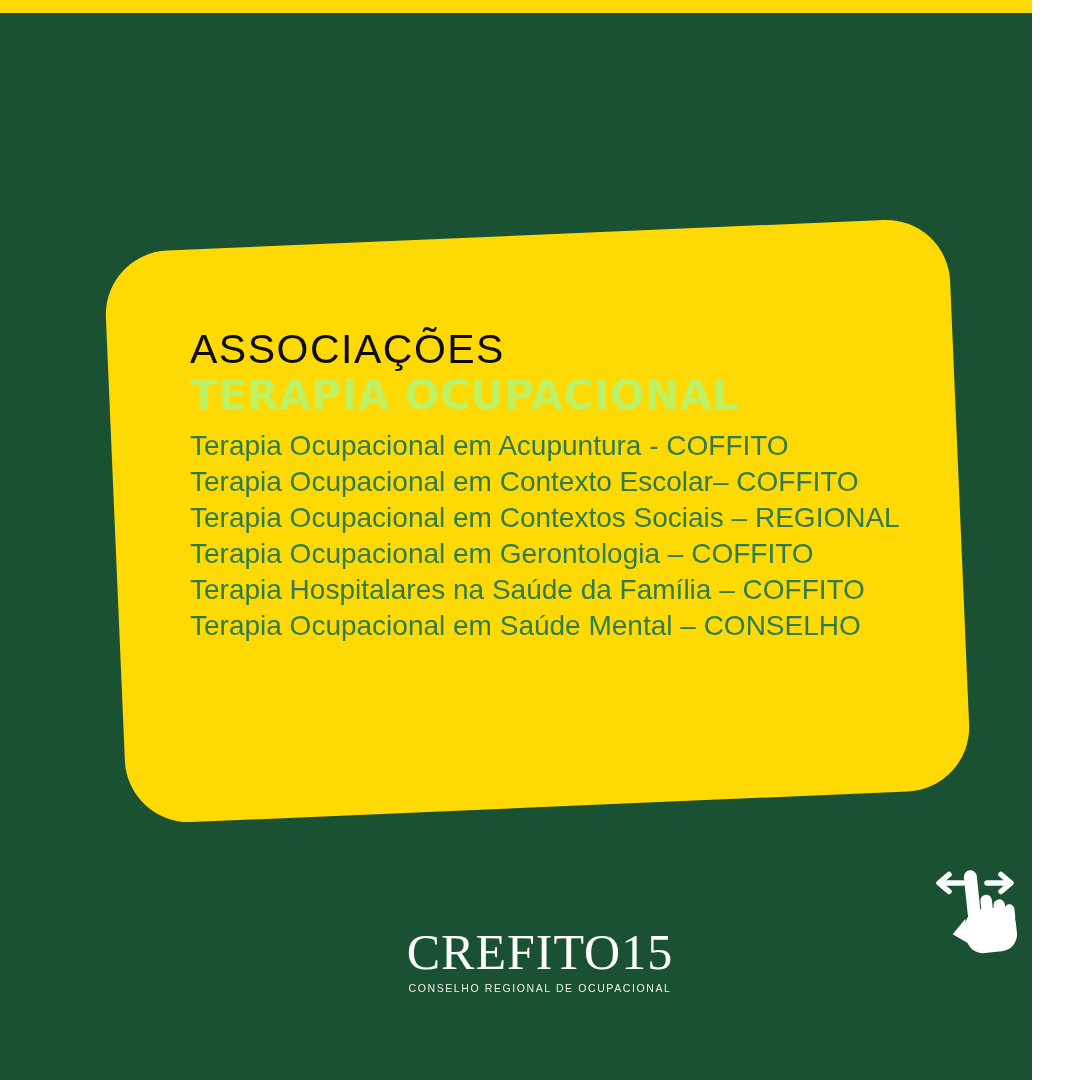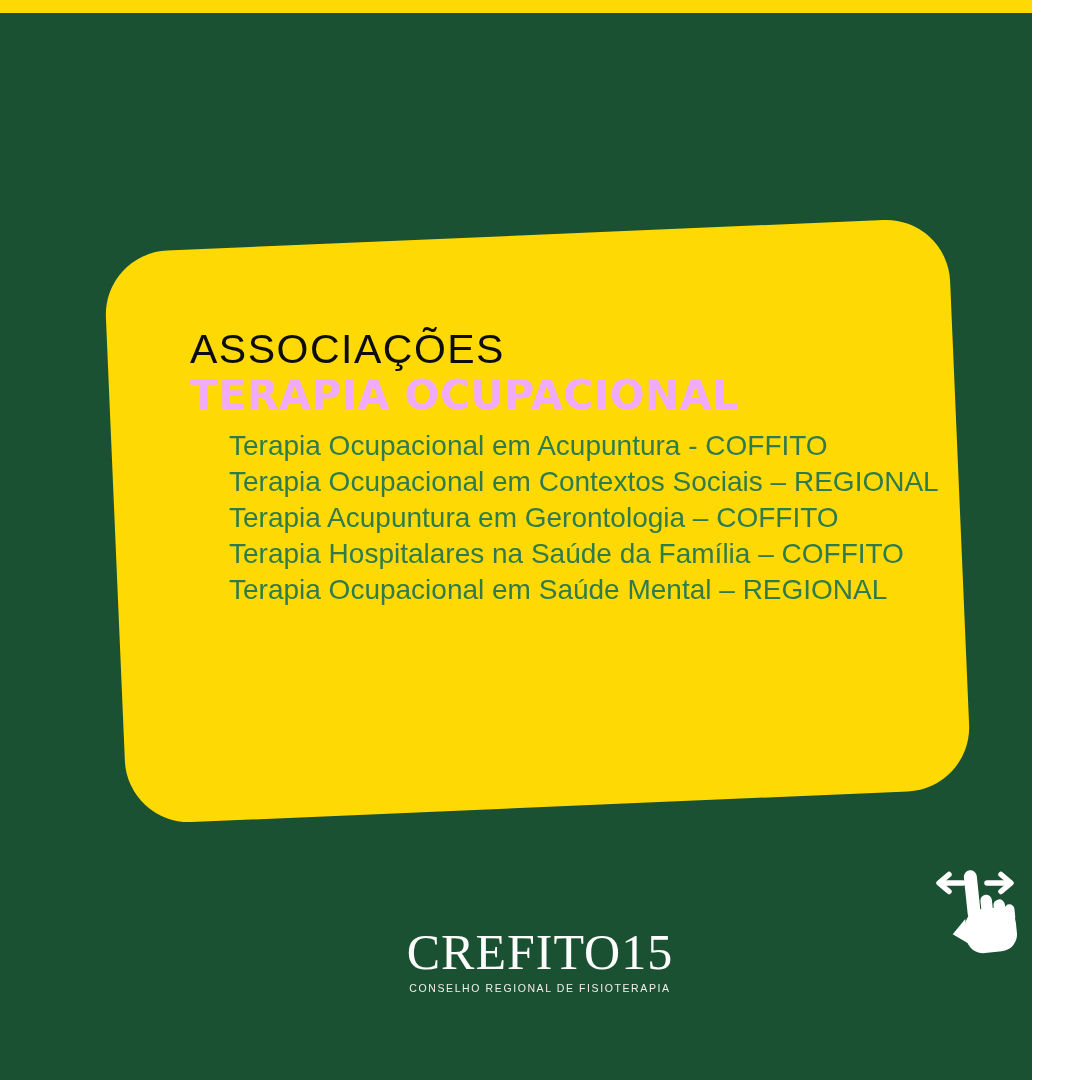--- a/index.html
+++ b/index.html
@@ -40,25 +40,24 @@
     letter-spacing: 1.5px;
     line-height: 46px;
     color: #0d0d0d;
   }
   .card-title {
     font-family: "DejaVu Sans", sans-serif;
     font-size: 41px;
     font-weight: 700;
     letter-spacing: 0.5px;
     line-height: 47px;
-    color: #f0abfc;
+    color: #bef264;
   }
   .assoc-list {
     margin-top: 9px;
-    margin-left: 39px;
   }
   .assoc-item {
     font-size: 28px;
     line-height: 36px;
     color: #2e7b4e;
     white-space: nowrap;
   }
   .footer-logo {
     position: absolute;
     left: 0;
@@ -99,31 +98,32 @@
 
   <div class="top-bar"></div>
 
   <div class="card"></div>
 
   <div class="card-content">
     <div class="eyebrow">ASSOCIAÇÕES</div>
     <div class="card-title">TERAPIA OCUPACIONAL</div>
     <div class="assoc-list">
       <div class="assoc-item">Terapia Ocupacional em Acupuntura - COFFITO</div>
+      <div class="assoc-item">Terapia Ocupacional em Contexto Escolar– COFFITO</div>
       <div class="assoc-item">Terapia Ocupacional em Contextos Sociais – REGIONAL</div>
-      <div class="assoc-item">Terapia Acupuntura em Gerontologia – COFFITO</div>
+      <div class="assoc-item">Terapia Ocupacional em Gerontologia – COFFITO</div>
       <div class="assoc-item">Terapia Hospitalares na Saúde da Família – COFFITO</div>
-      <div class="assoc-item">Terapia Ocupacional em Saúde Mental – REGIONAL</div>
+      <div class="assoc-item">Terapia Ocupacional em Saúde Mental – CONSELHO</div>
     </div>
   </div>
 
   <div class="footer-logo">
     <div class="logo-text">CREFITO15</div>
     <div class="logo-subtitle">
-      <div>CONSELHO REGIONAL DE FISIOTERAPIA</div>
+      <div>CONSELHO REGIONAL DE OCUPACIONAL</div>
     </div>
   </div>
 
   <div class="swipe-icon">
     <svg viewBox="0 0 84 96" xmlns="http://www.w3.org/2000/svg">
       <g stroke="#ffffff" stroke-width="5.5" fill="none" stroke-linecap="round" stroke-linejoin="round">
 
         <g>
           <path d="M30 23 H7"></path>
           <path d="M16 14.5 L6 23 L16 31.5"></path>

